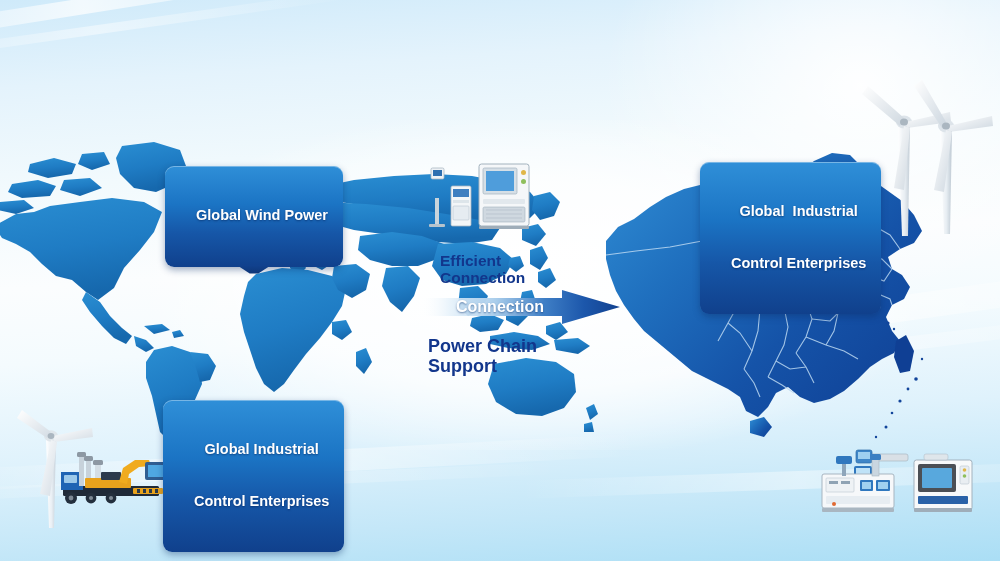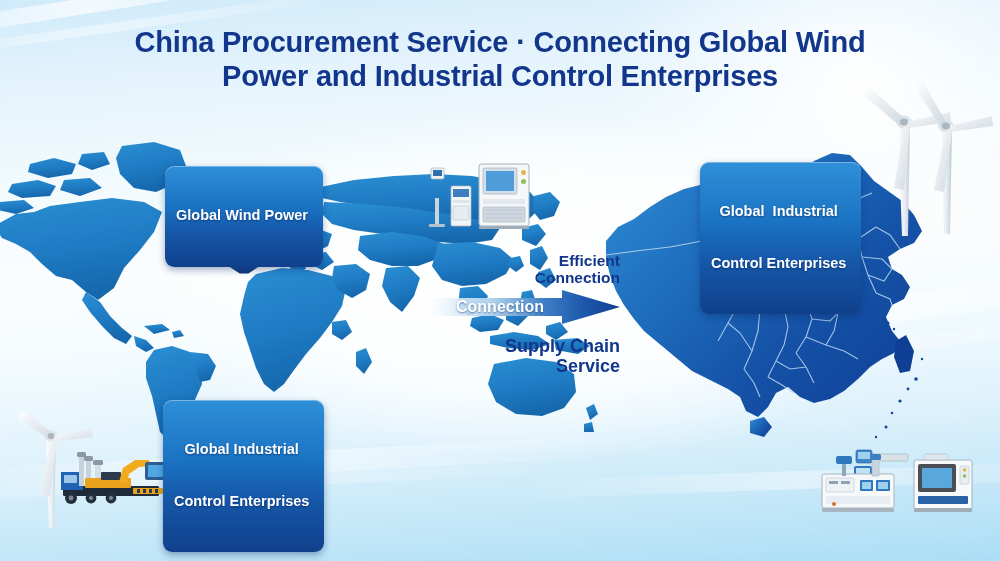--- a/index.html
+++ b/index.html
@@ -58,21 +58,21 @@
 
   
   .map { position: absolute; z-index: 10; }
   #world-map { left: -6px; top: 140px; width: 600px; height: 300px; }
   #china-map { left: 600px; top: 145px; width: 340px; height: 310px; }
   .map svg { display:block; width:100%; height:100%; overflow:visible; }
 
   
   .badge {
     position: absolute; z-index: 50;
-    padding: 7px 15px 8px 11px;
+    padding: 7px 15px 8px 31px;
     border-radius: 9px;
     background: linear-gradient(180deg, #2f8fd8 0%, #1b74c4 38%, #1657a8 66%, #10408c 100%);
     box-shadow: 0 3px 7px rgba(10,45,100,.38), inset 0 1px 0 rgba(255,255,255,.35);
     color: #ffffff;
     font-size: 14.5px; font-weight: bold; line-height: 1.18;
     text-align: center;
     text-shadow: 0 1px 2px rgba(0,30,80,.55);
     white-space: pre;
   }
   .badge .bl { display: block; }
@@ -83,21 +83,21 @@
     clip-path: polygon(0 0, 100% 0, 62% 100%, 38% 100%);
   }
   #badge-wind      { left: 165px; top: 166px; }
   #badge-industrial{ left: 163px; top: 400px; }
   #badge-china     { left: 700px; top: 162px; }
   #badge-china::after, #badge-industrial::after { display:none; }
 
   
   #arrow-block { position: absolute; left: 420px; top: 252px; width: 200px; z-index: 45; }
   .arrow-cap {
-    text-align: right; color: #12368c; font-weight: bold;
+    text-align: left; color: #12368c; font-weight: bold;
     font-size: 15.5px; line-height: 1.12;
   }
   #arrow-top { margin-left: 20px; }
   #arrow-bottom { margin-top: 12px; margin-left: 8px; font-size: 18px; line-height: 1.14; }
   #arrow-graphic { position: relative; width: 200px; height: 34px; margin-top: 3px; }
   #arrow-graphic svg { position:absolute; inset:0; width:100%; height:100%; }
   #arrow-label {
     position: absolute; left: 0; top: 0; width: 160px; height: 34px;
     display: flex; align-items: center; justify-content: center;
     color: #ffffff; font-weight: bold; font-size: 16px;
@@ -125,24 +125,20 @@
   <div class="glow-mid"></div>
   <div class="streak s1"></div>
   <div class="streak s2"></div>
   <div class="streak s3"></div>
   <div class="streak s4"></div>
   <div class="streak s5"></div>
   <div class="streak s6"></div>
   <div class="streak s7"></div>
 
   <div id="header">
-    <div id="title">
-      <span class="l1">China Procurement Service · Connecting Global Wind</span>
-      <span class="l2">Power and Industrial Control Enterprises</span>
-    </div>
   </div>
 
   <div id="world-map" class="map">
     <svg viewBox="0 0 600 300" xmlns="http://www.w3.org/2000/svg">
       <defs>
         <linearGradient id="wmg" x1="0" y1="0" x2="0.25" y2="1">
           <stop offset="0%" stop-color="#2a8ed2"></stop>
           <stop offset="55%" stop-color="#1f7cc4"></stop>
           <stop offset="100%" stop-color="#1668ad"></stop>
         </linearGradient>
@@ -333,22 +329,22 @@
             <stop offset="82%" stop-color="#1c57ab"></stop>
             <stop offset="100%" stop-color="#12418f"></stop>
           </linearGradient>
         </defs>
         <path d="M0 8 L142 8 L142 0 L200 17 L142 34 L142 26 L0 26 Z" fill="url(#arg)"></path>
       </svg>
       <div id="arrow-label">Connection</div>
     </div>
 
     <div id="arrow-bottom" class="arrow-cap">
-      <div>Supply Chain</div>
-      <div>Service</div>
+      <div>Power Chain</div>
+      <div>Support</div>
     </div>
   </div>
 
   <div id="equip-center" class="equip">
     <svg viewBox="0 0 115 78" xmlns="http://www.w3.org/2000/svg">
 
       <rect x="10" y="46" width="4" height="28" fill="#c9d4dc"></rect>
       <rect x="6" y="16" width="13" height="11" rx="1.5" fill="#eef2f5" stroke="#a9b7c3" stroke-width=".8"></rect>
       <rect x="8" y="18" width="9" height="6" fill="#2e6fb0"></rect>
       <rect x="4" y="72" width="16" height="3" rx="1" fill="#b6c3cd"></rect>

